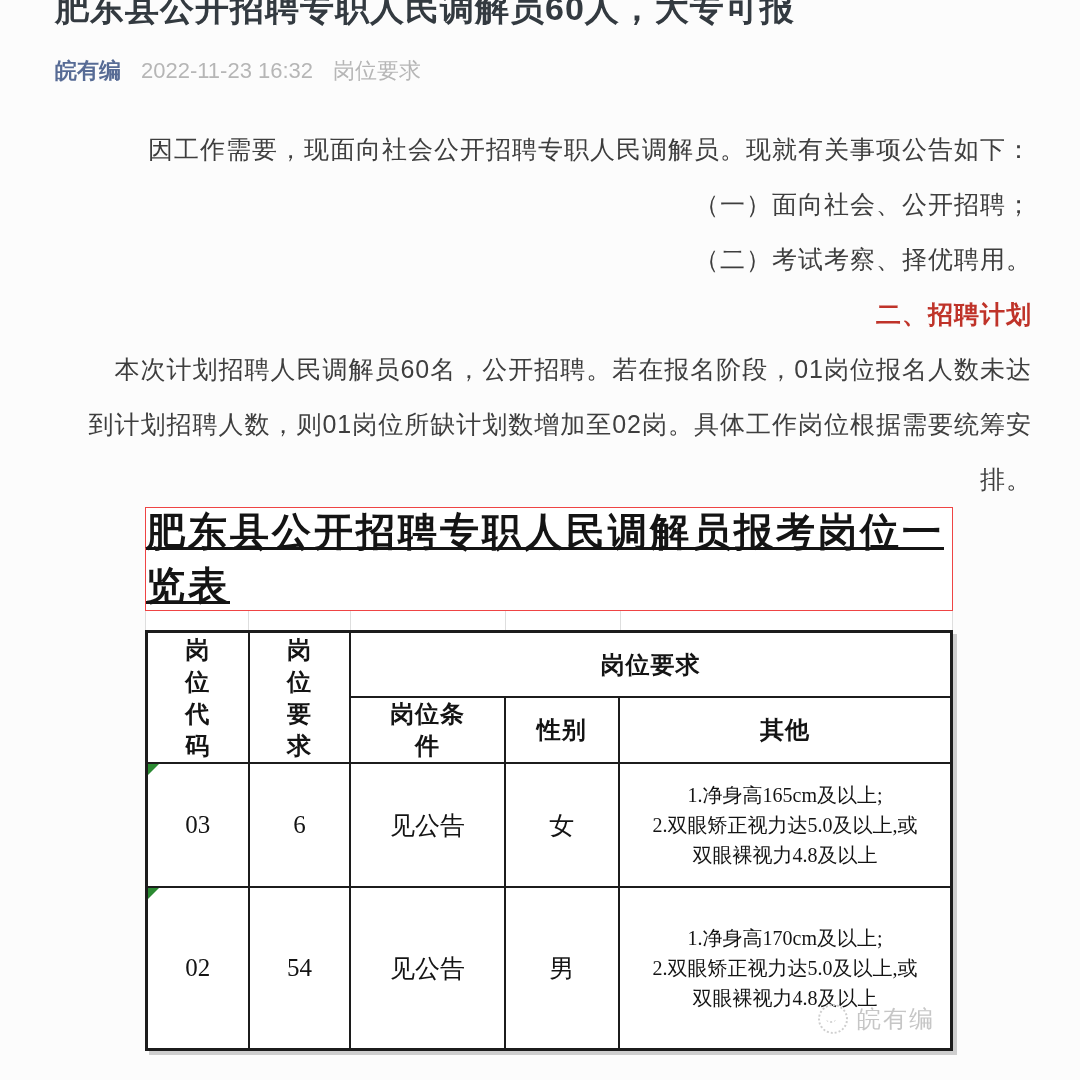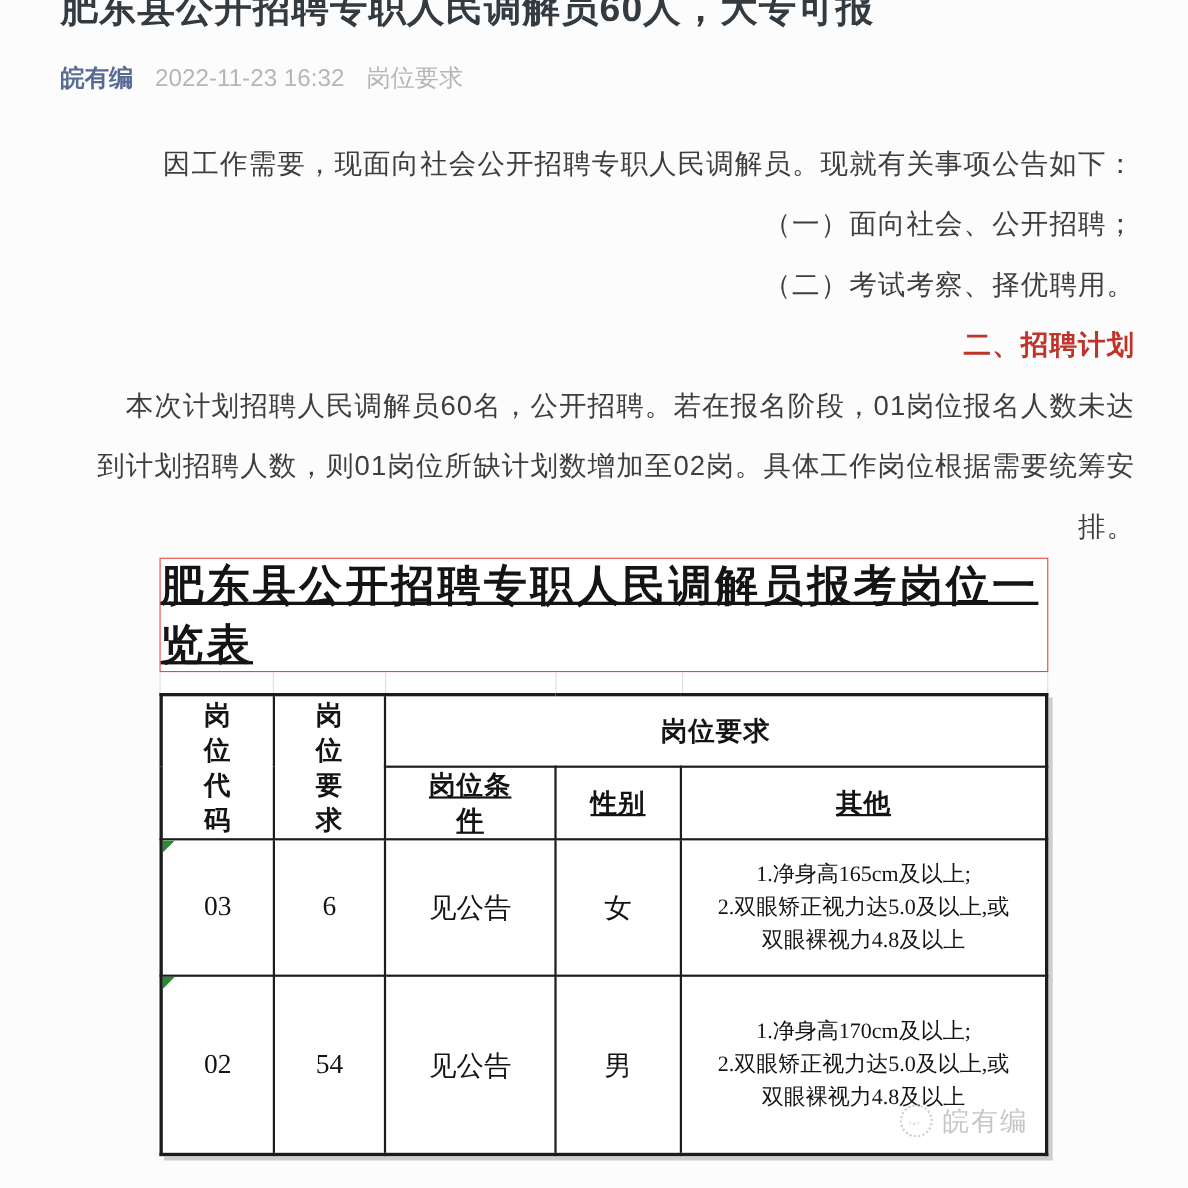--- a/index.html
+++ b/index.html
@@ -47,21 +47,21 @@
     border:3px solid #1c1c1c;
     box-shadow:4px 4px 0 rgba(120,120,120,0.35);
     table-layout:fixed;
   }
   table.main th,table.main td{
     border:2px solid #1c1c1c;text-align:center;vertical-align:middle;
     padding:16px;overflow:hidden;
   }
   table.main th{font-size:24px;font-weight:bold;letter-spacing:1px;padding:0 28px;}
   tr.hrow1{height:66px;}
-  tr.hrow2{height:60px;text-decoration:underline;}
+  tr.hrow2{height:60px;}
   tr.drow1{height:116px;}
   tr.drow2{height:162px;}
   td.val{font-size:25px;font-weight:normal;}
   td.other{
     text-align:left;font-size:20px;font-weight:normal;
     line-height:1.5;padding:8px 6px 8px 8px;
     white-space:pre-line;letter-spacing:0;
   }
   td.code{position:relative;}
   .green-tri{

